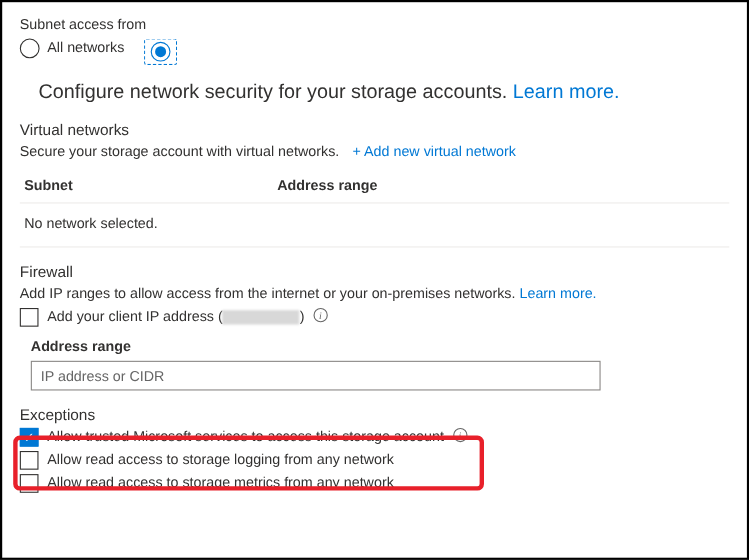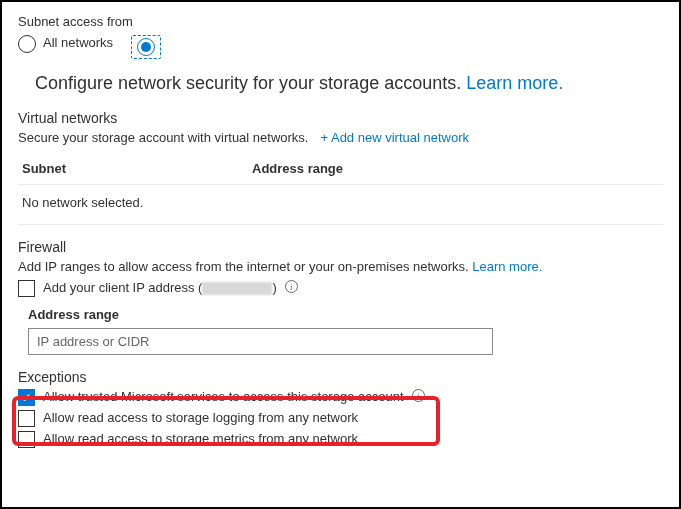--- a/index.html
+++ b/index.html
@@ -129,21 +129,21 @@
     cursor: pointer;
   }
   .blur-ip {
     display: inline-block;
     width: 70px; height: 13px;
     background: #d8d8d8;
     filter: blur(1px);
     vertical-align: middle;
   }
   .input-box {
-    width: 465px;
+    width: 518px;
     padding: 5px 8px;
     border: 1px solid #8a8886;
     font-size: 13px;
     font-family: inherit;
     color: #323130;
     margin-top: 4px;
   }
   .input-box::placeholder { color: #666; }
   .field-label {
     font-weight: 600;

